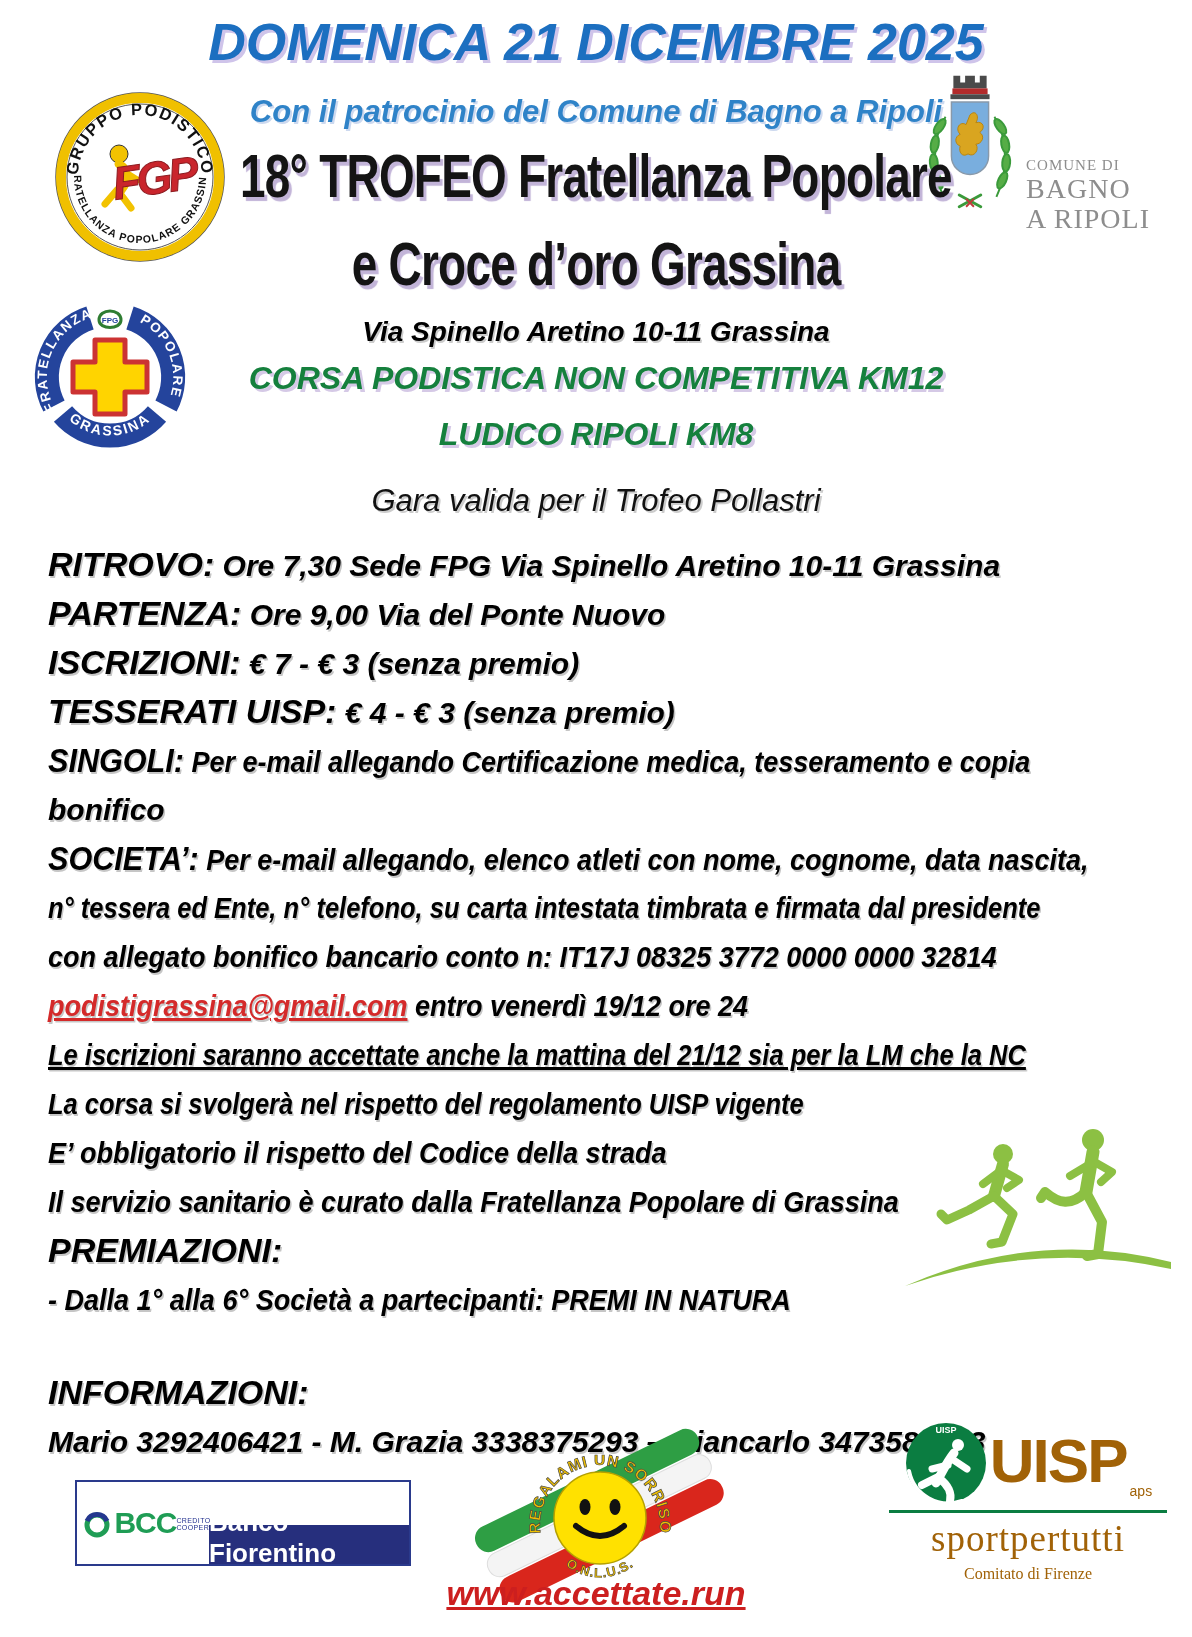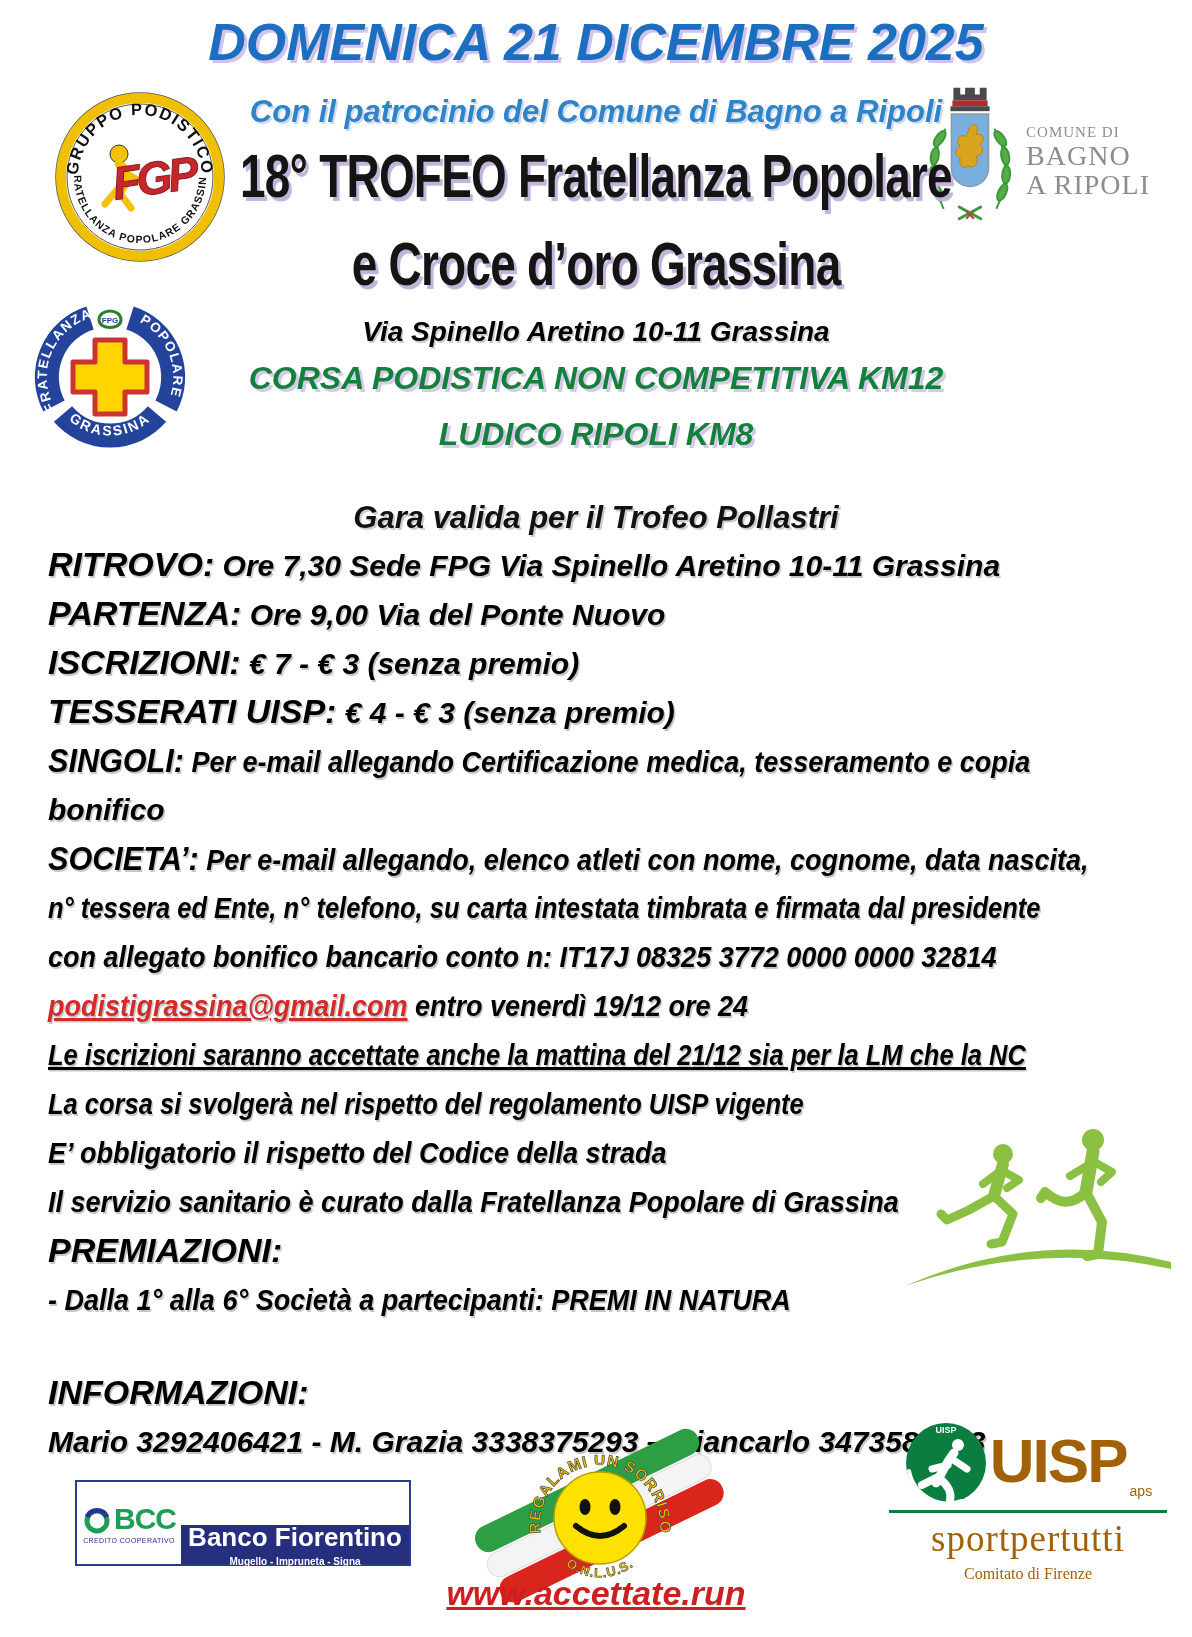--- a/index.html
+++ b/index.html
@@ -15,46 +15,46 @@
         font-size:62px;font-weight:bold;color:#141414;letter-spacing:-1px;
         text-shadow:4px 4px 1px #c2b4d8;}
   .title1{top:140px;}
   .title2{top:228px;}
   .address{top:316px;font-size:28px;font-weight:bold;font-style:italic;color:#000;
         text-shadow:1.5px 1.5px 0 #cccccc;}
   .race{font-size:32px;font-weight:bold;font-style:italic;color:#15803d;
         text-shadow:3px 3px 0 #d5c9e6;}
   .race1{top:360px;}
   .race2{top:416px;}
-  .validity{top:500px;font-size:31px;font-weight:bold;font-style:italic;color:#111;
+  .validity{top:483px;font-size:31px;font-weight:normal;font-style:italic;color:#111;
         text-shadow:2px 2px 0 #cccccc;}
 
   .body-block{position:absolute;top:530px;left:48px;right:18px;}
   .bline{margin:0;height:49px;line-height:69px;font-size:30px;font-weight:bold;
         font-style:italic;color:#000;white-space:nowrap;
         text-shadow:1.5px 1.5px 0 #c6c6c6;}
   .bline .cond{display:inline-block;transform-origin:left center;}
   .n90{transform:scaleX(.90);}
   .n85{transform:scaleX(.85);}
   .lbl{font-size:34px;}
   .email{color:#d42a2a;text-decoration:underline;cursor:pointer;}
   .ul{text-decoration:underline;}
   .gap{margin-top:44px;}
 
   .gp-logo{position:absolute;left:55px;top:92px;}
-  .stemma{position:absolute;top:80px;right:42px;display:flex;align-items:center;gap:12px;}
+  .stemma{position:absolute;top:68px;right:42px;display:flex;align-items:flex-end;gap:12px;}
   .stemma-text{color:#8d8d8d;font-family:"Liberation Serif",serif;line-height:1.05;}
   .stemma-text .s1{font-size:15px;letter-spacing:1px;}
   .stemma-text .s2{font-size:28px;letter-spacing:1px;}
   .fp-logo{position:absolute;left:33px;top:298px;}
   .runners{position:absolute;right:15px;top:1112px;}
 
   .bcc{position:absolute;left:75px;top:1480px;display:flex;width:336px;height:86px;
        border:2px solid #2a3a8c;background:#fff;box-sizing:border-box;}
-  .bcc-left{width:104px;display:flex;flex-direction:column;align-items:center;justify-content:center;background:#fff;}
+  .bcc-left{width:104px;display:flex;flex-direction:row;align-items:center;justify-content:center;background:#fff;margin-left:28px;}
   .bcc-brand-row{display:flex;align-items:center;gap:2px;}
   .bcc-brand{color:#1f9d55;font-size:30px;font-weight:bold;letter-spacing:-1px;}
   .bcc-sub{color:#23318f;font-size:7px;letter-spacing:.4px;margin-top:1px;}
   .bcc-right{flex:1;background:#262f7d;color:#fff;display:flex;flex-direction:column;
        align-items:center;justify-content:center;margin-top:43px;}
   .bcc-bank{font-size:26px;font-weight:bold;}
   .bcc-towns{font-size:10px;font-weight:bold;margin-top:3px;}
 
   .sorriso{position:absolute;left:455px;top:1422px;}
   .uisp{position:absolute;right:25px;top:1415px;width:278px;color:#a16207;}

